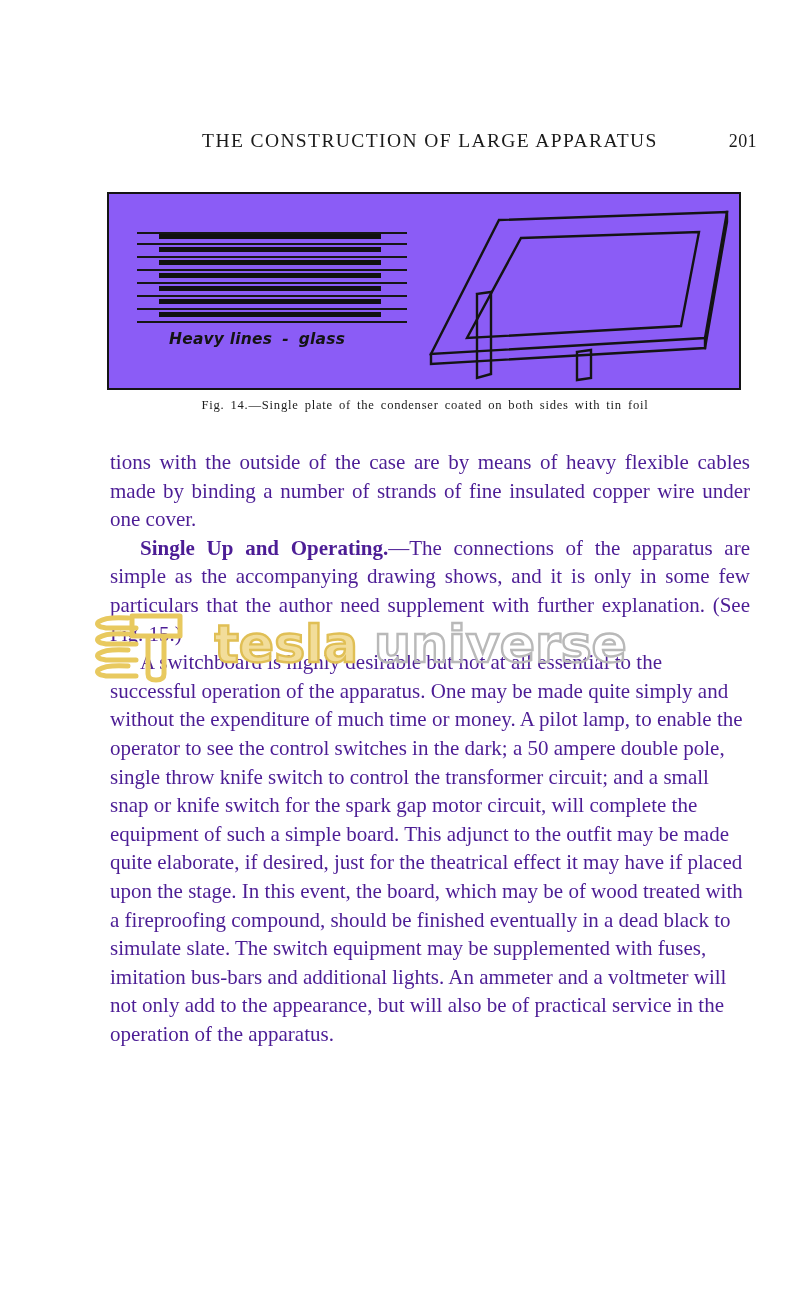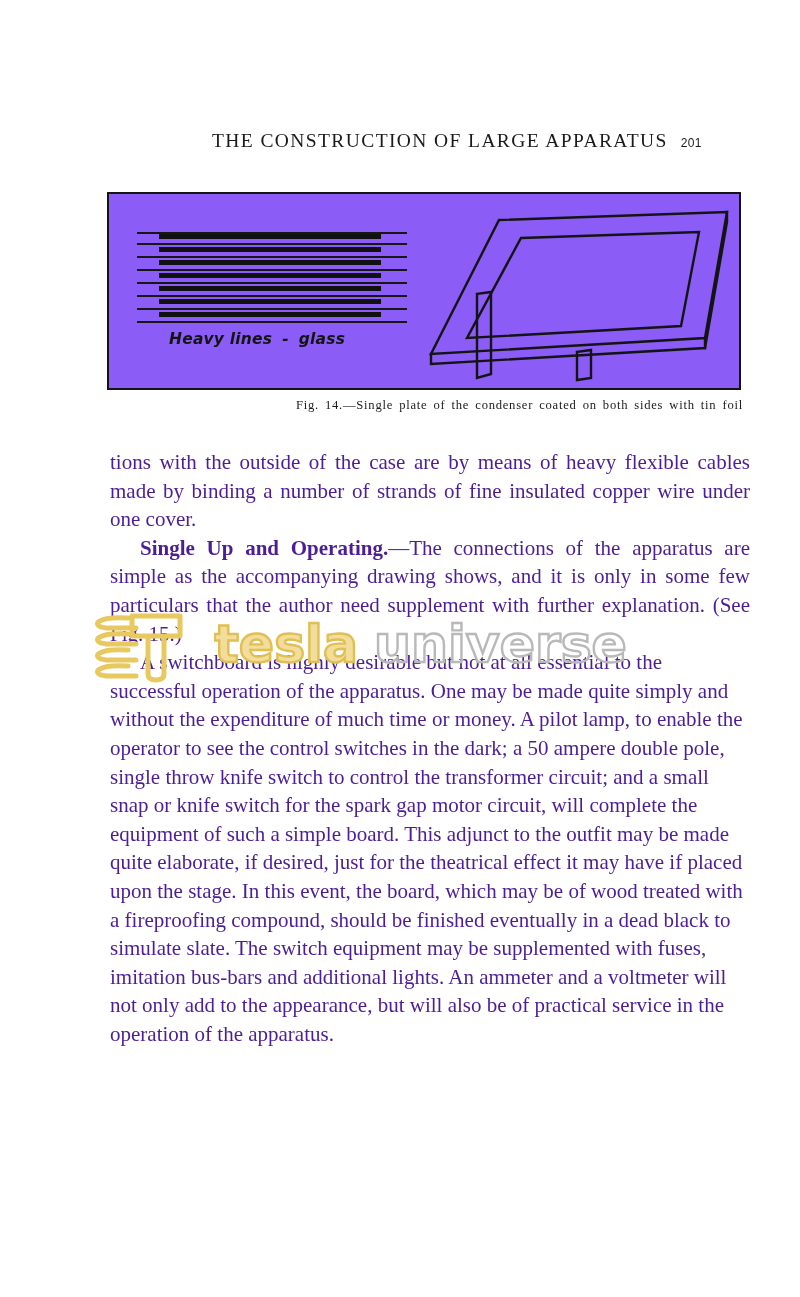--- a/index.html
+++ b/index.html
@@ -18,42 +18,43 @@
 
   .page {
     position: absolute;
     inset: 0;
     background: #ffffff;
   }
 
   
   .running-head {
     position: absolute;
-    left: 108px;
+    left: 117px;
     top: 130px;
     width: 640px;
     height: 26px;
     display: flex;
     align-items: baseline;
-    justify-content: center;
+    justify-content: flex-end;
+    gap: 45px;
   }
   .running-head .rh-title {
     font-family: "Liberation Serif", serif;
     font-size: 19.5px;
     letter-spacing: 1.4px;
     color: #1a1a1a;
     white-space: nowrap;
     margin-left: 58px;
   }
   .running-head .rh-folio {
-    font-family: Liberation Sans, sans-serif;
-    font-size: 12px;
+    font-family: Liberation Serif, serif;
+    font-size: 18px;
     letter-spacing: 0.4px;
     color: #1a1a1a;
-    margin-left: 13px;
+    margin-left: 26px;
   }
 
   
   .figure-block {
     position: absolute;
     left: 107px;
     top: 192px;
     width: 634px;
   }
   .figure-frame {
@@ -116,21 +117,21 @@
     top: 4px;
     width: 330px;
     height: 192px;
   }
 
   .figure-caption {
     position: absolute;
     left: 107px;
     top: 398px;
     width: 636px;
-    text-align: right;
+    text-align: center;
     font-family: "Liberation Serif", serif;
     font-size: 12.6px;
     letter-spacing: 0.75px;
     color: #1b1b1b;
     word-spacing: 2.2px;
   }
 
   
   .body-text {
     position: absolute;

